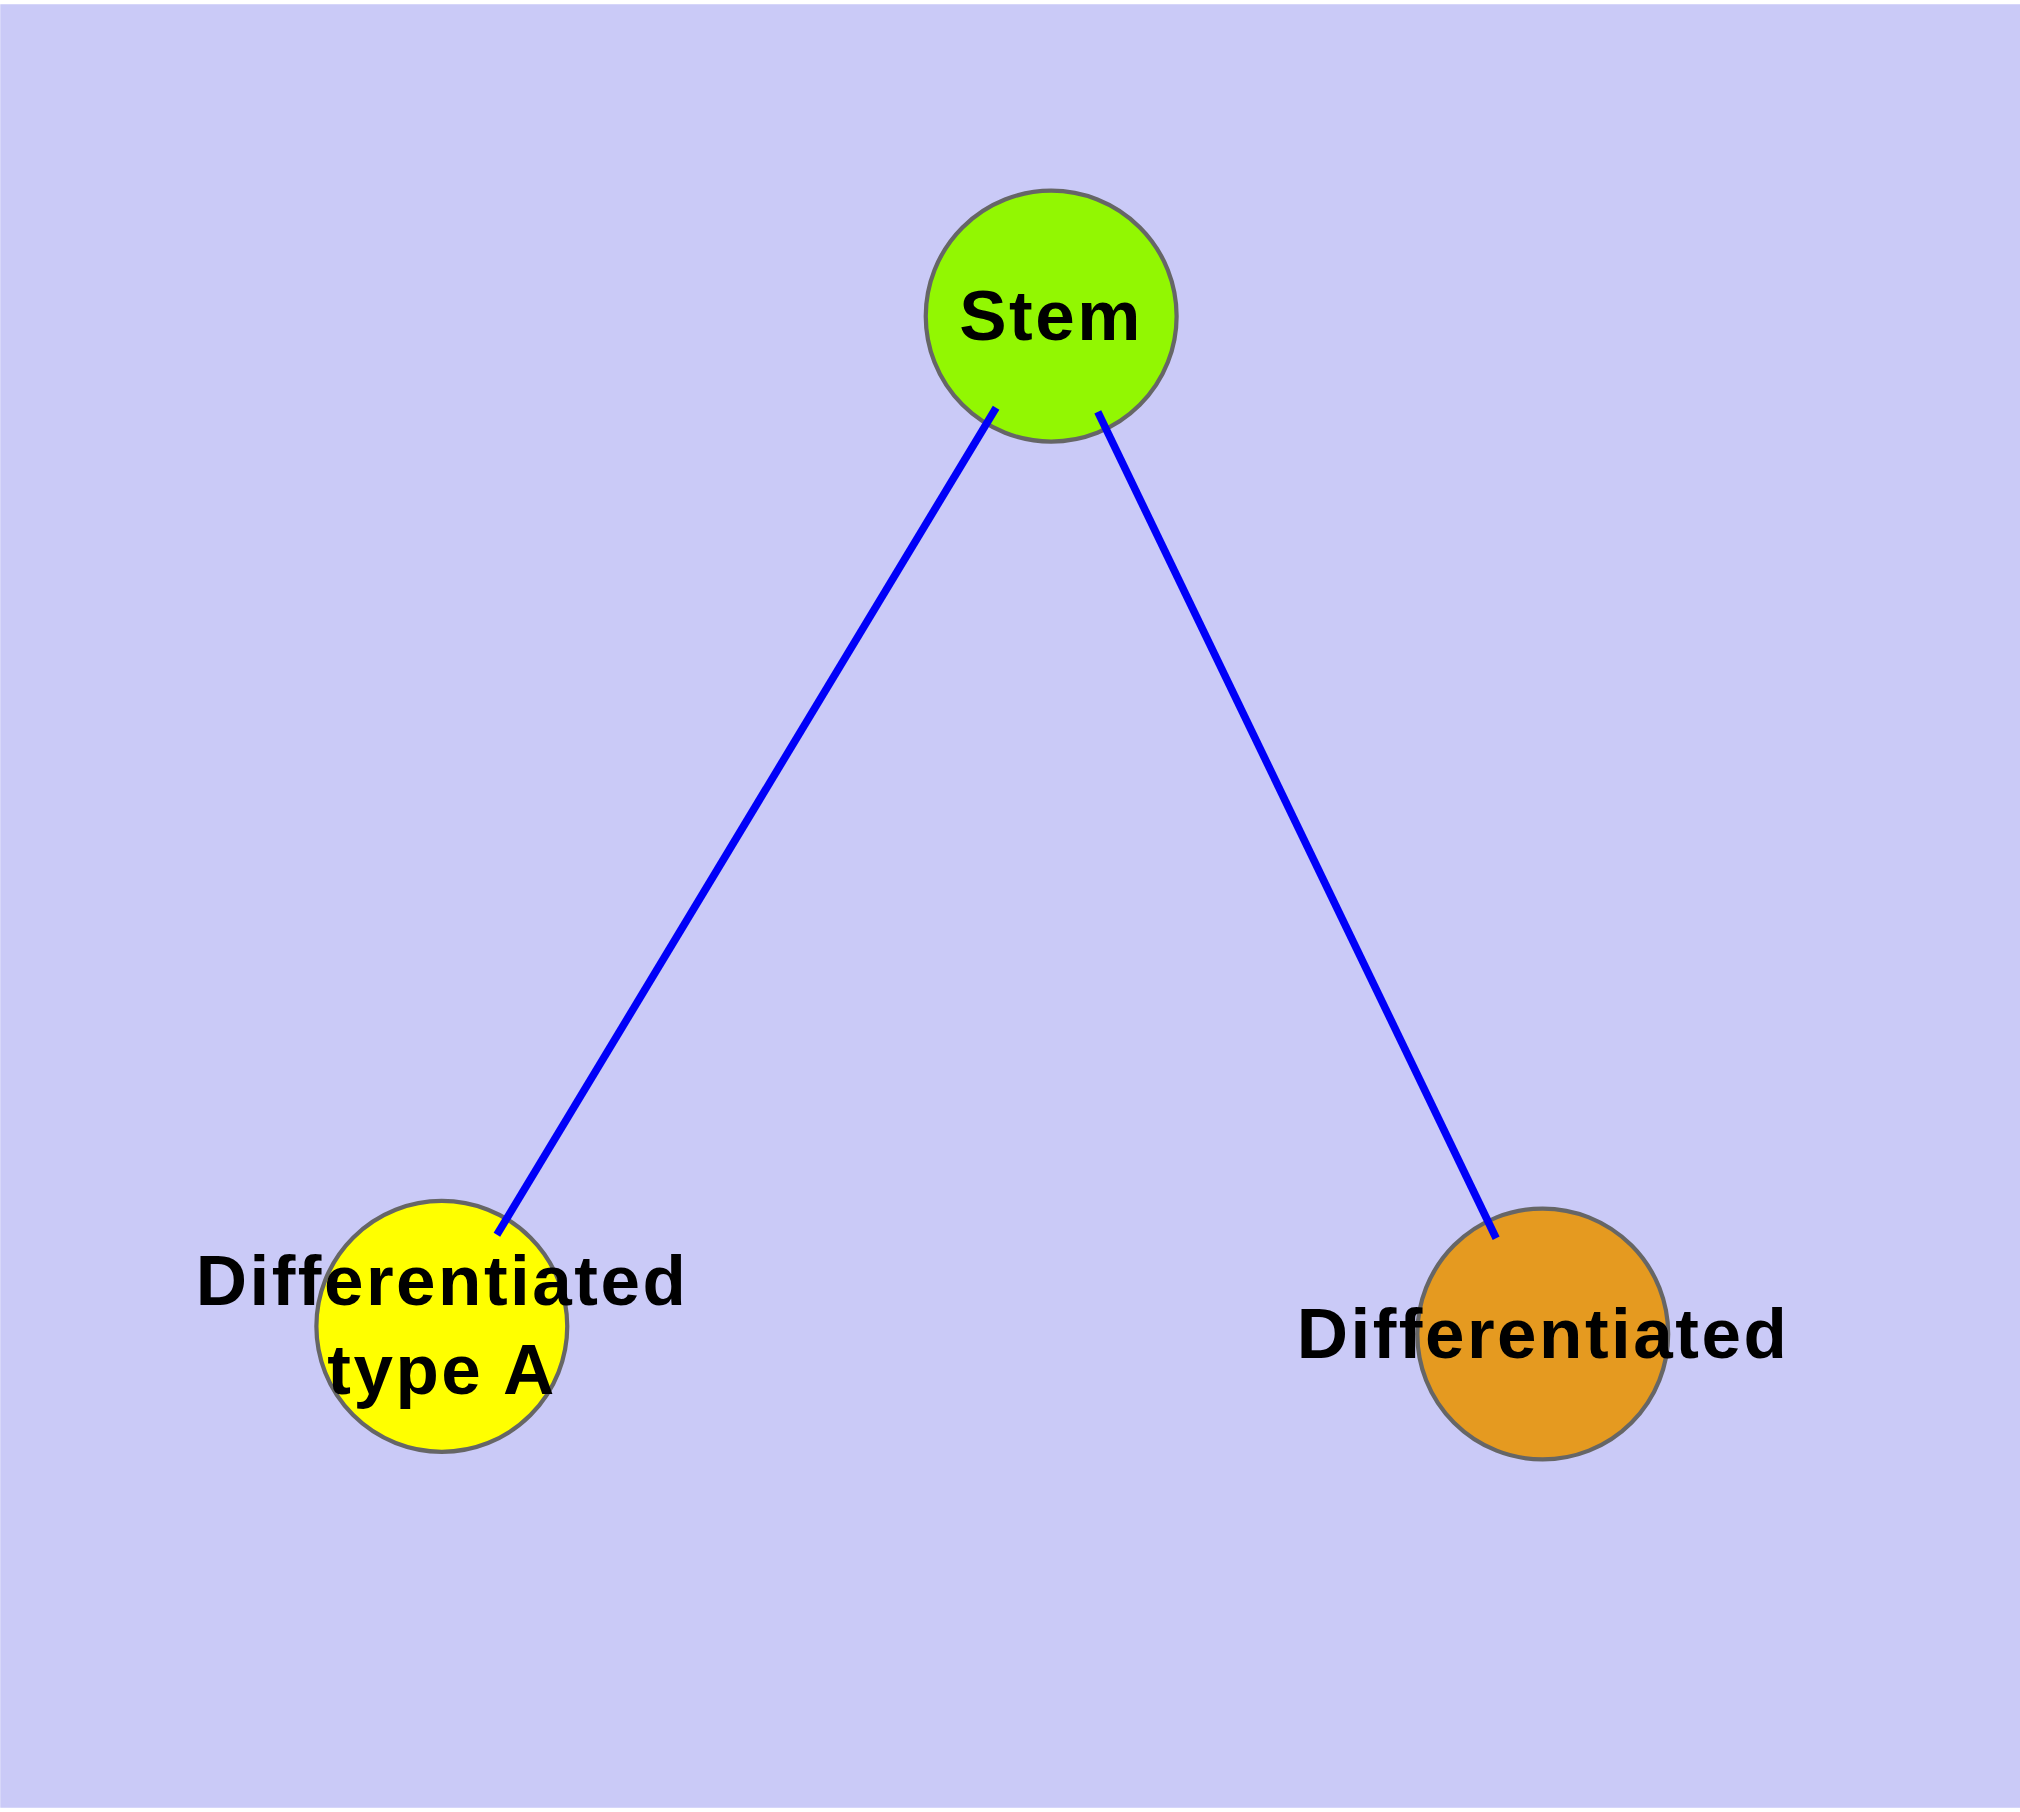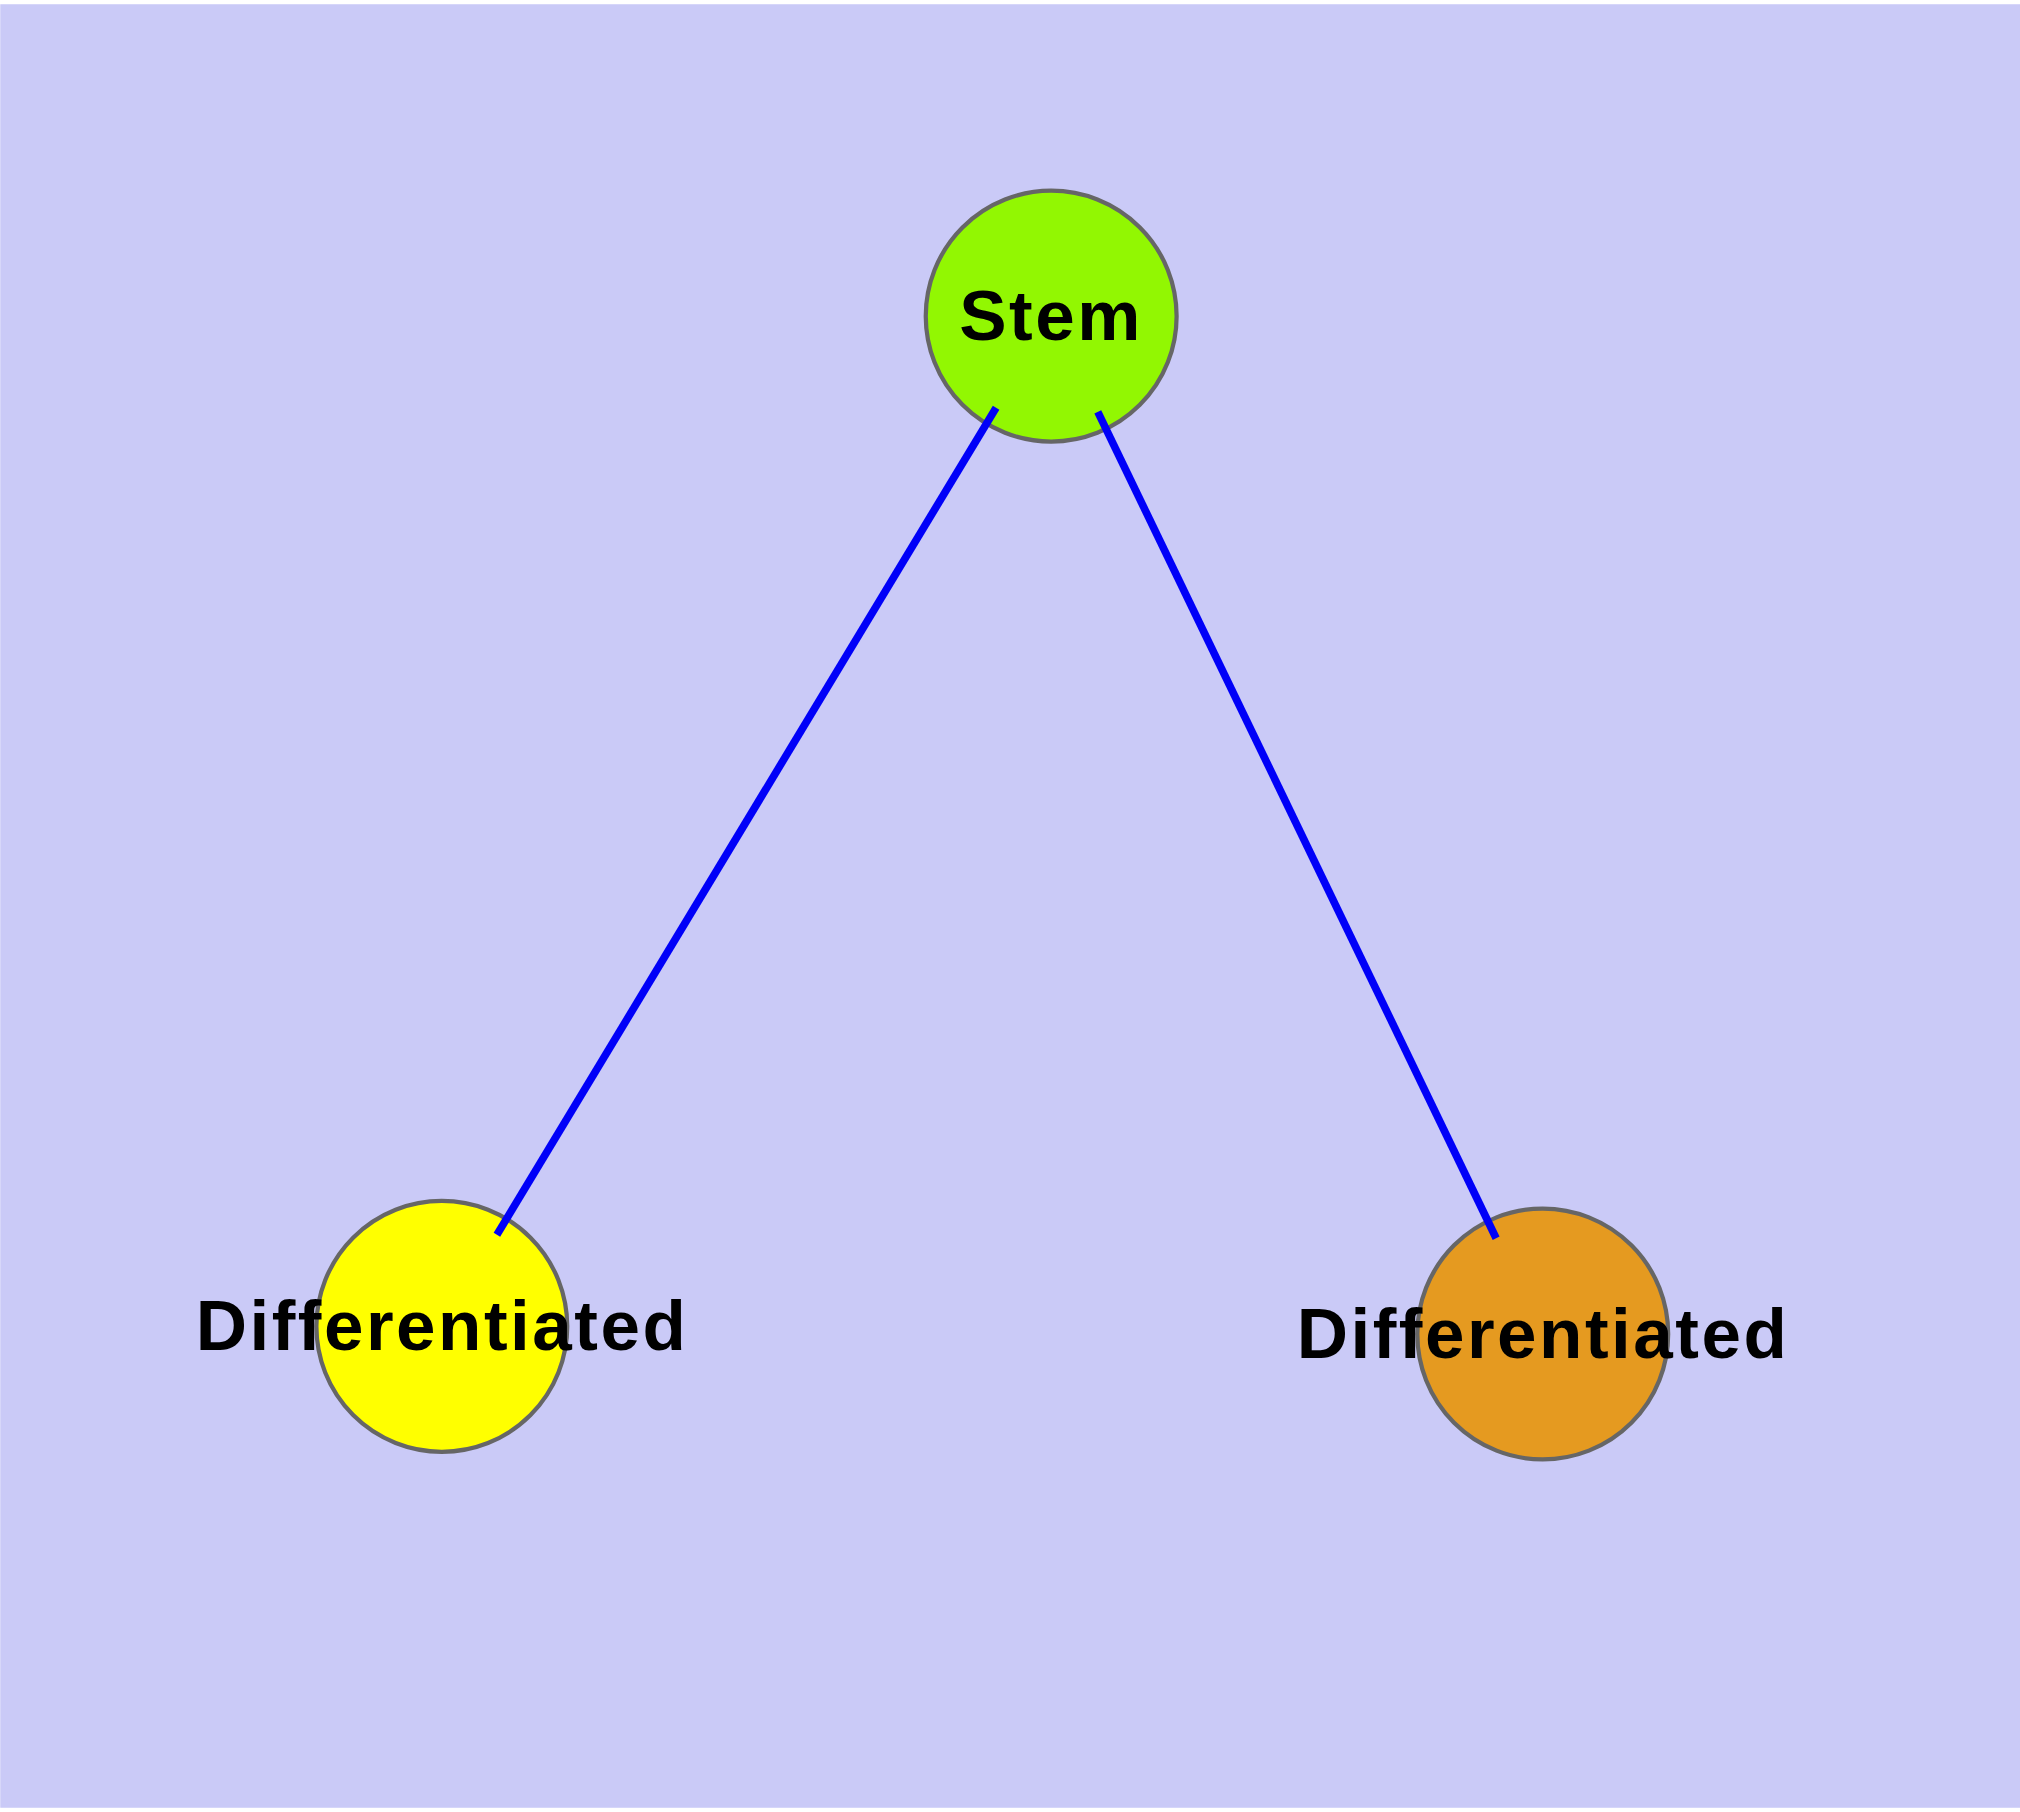--- a/index.html
+++ b/index.html
@@ -63,19 +63,20 @@
 
     <line class="edge-line" x1="1295" y1="486" x2="1765" y2="1461" stroke="#0000f8"></line>
   </svg>
 
   <div class="node-label" style="left:1051px; top:316px">
     <span>Stem</span>
   </div>
 
   <div class="node-label" style="left:442px; top:1326px">
     <span>Differentiated</span>
+    <span>type A</span>
   </div>
 
   <div class="node-label" style="left:1543px; top:1334px">
     <span>Differentiated</span>
   </div>
 </div>
 
 
 </body></html>

